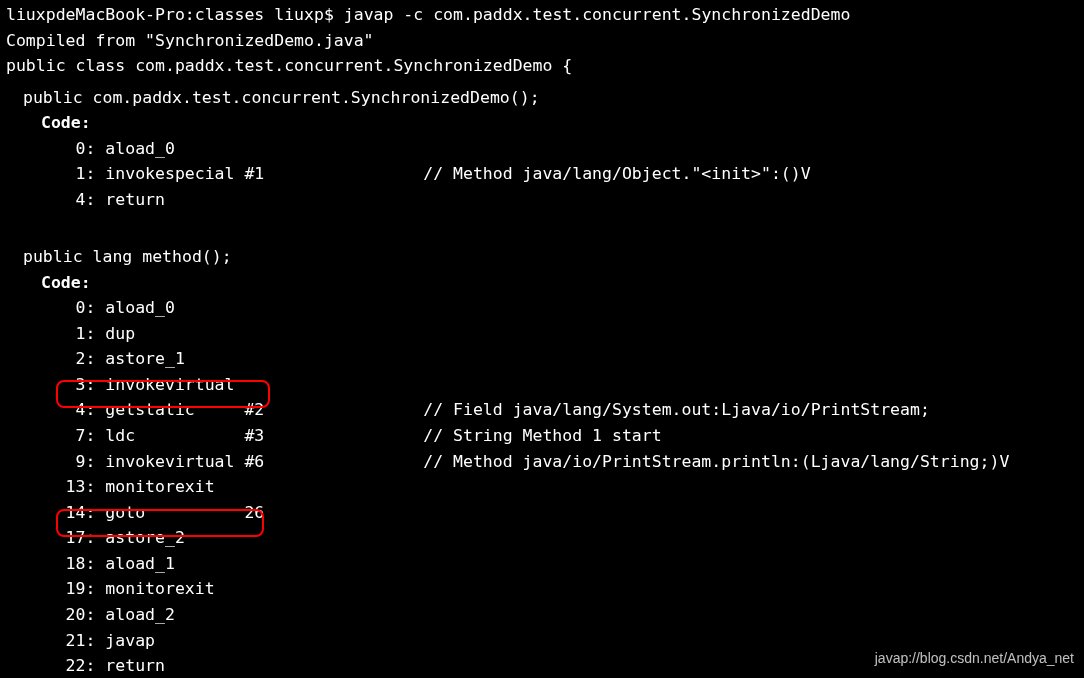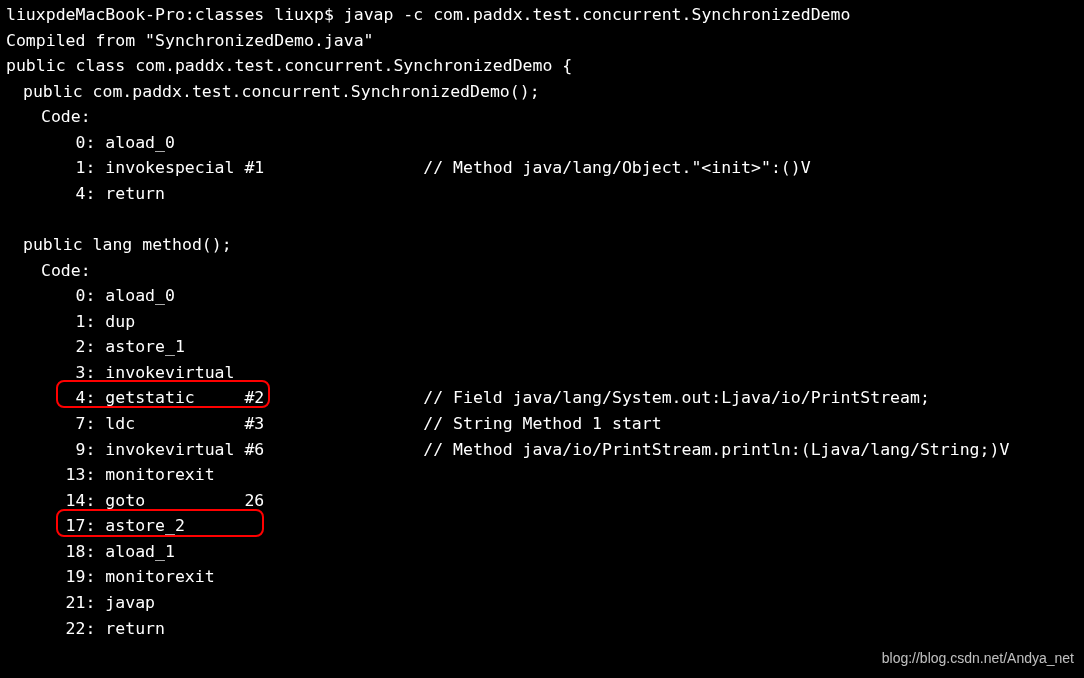--- a/index.html
+++ b/index.html
@@ -45,22 +45,22 @@
       height: 28px;
     }
     .watermark {
       position: absolute;
       right: 10px;
       bottom: 8px;
       color: rgba(255,255,255,0.75);
       font-size: 14px;
       font-family: Arial, sans-serif;
     }
-    .indent2 { padding-left: 17px; }
-    .indent3 { padding-left: 35px; }
+    .indent2 { padding-left: 17px; margin-top: 6px; }
+    .indent3 { padding-left: 35px; font-weight: bold; }
   </style>
 </head>
 <body>
 
 <div class="line"><span class="prompt-host">liuxpdeMacBook-Pro:classes liuxp$</span> <span>javap -c com.paddx.test.concurrent.SynchronizedDemo</span></div>
 <div class="line">Compiled from "SynchronizedDemo.java"</div>
 <div class="line">public class com.paddx.test.concurrent.SynchronizedDemo {</div>
 <div class="line indent2">public com.paddx.test.concurrent.SynchronizedDemo();</div>
 <div class="line indent3">Code:</div>
 <div id="ctor-instructions">
@@ -77,20 +77,21 @@
     <div class="line">       2: astore_1</div>
     <div class="line">       3: invokevirtual</div>
     <div class="line">       4: getstatic     #2                // Field java/lang/System.out:Ljava/io/PrintStream;</div>
     <div class="line">       7: ldc           #3                // String Method 1 start</div>
     <div class="line">       9: invokevirtual #6                // Method java/io/PrintStream.println:(Ljava/lang/String;)V</div>
     <div class="line">      13: monitorexit</div>
     <div class="line">      14: goto          26</div>
     <div class="line">      17: astore_2</div>
     <div class="line">      18: aload_1</div>
     <div class="line">      19: monitorexit</div>
+    <div class="line">      20: aload_2</div>
     <div class="line">      21: javap</div>
     <div class="line">      22: return</div>
   </div>
 
 <div class="highlight-box box1"></div>
 <div class="highlight-box box2"></div>
 
-<div class="watermark">blog://blog.csdn.net/Andya_net</div>
+<div class="watermark">javap://blog.csdn.net/Andya_net</div>
 
 </body></html>

